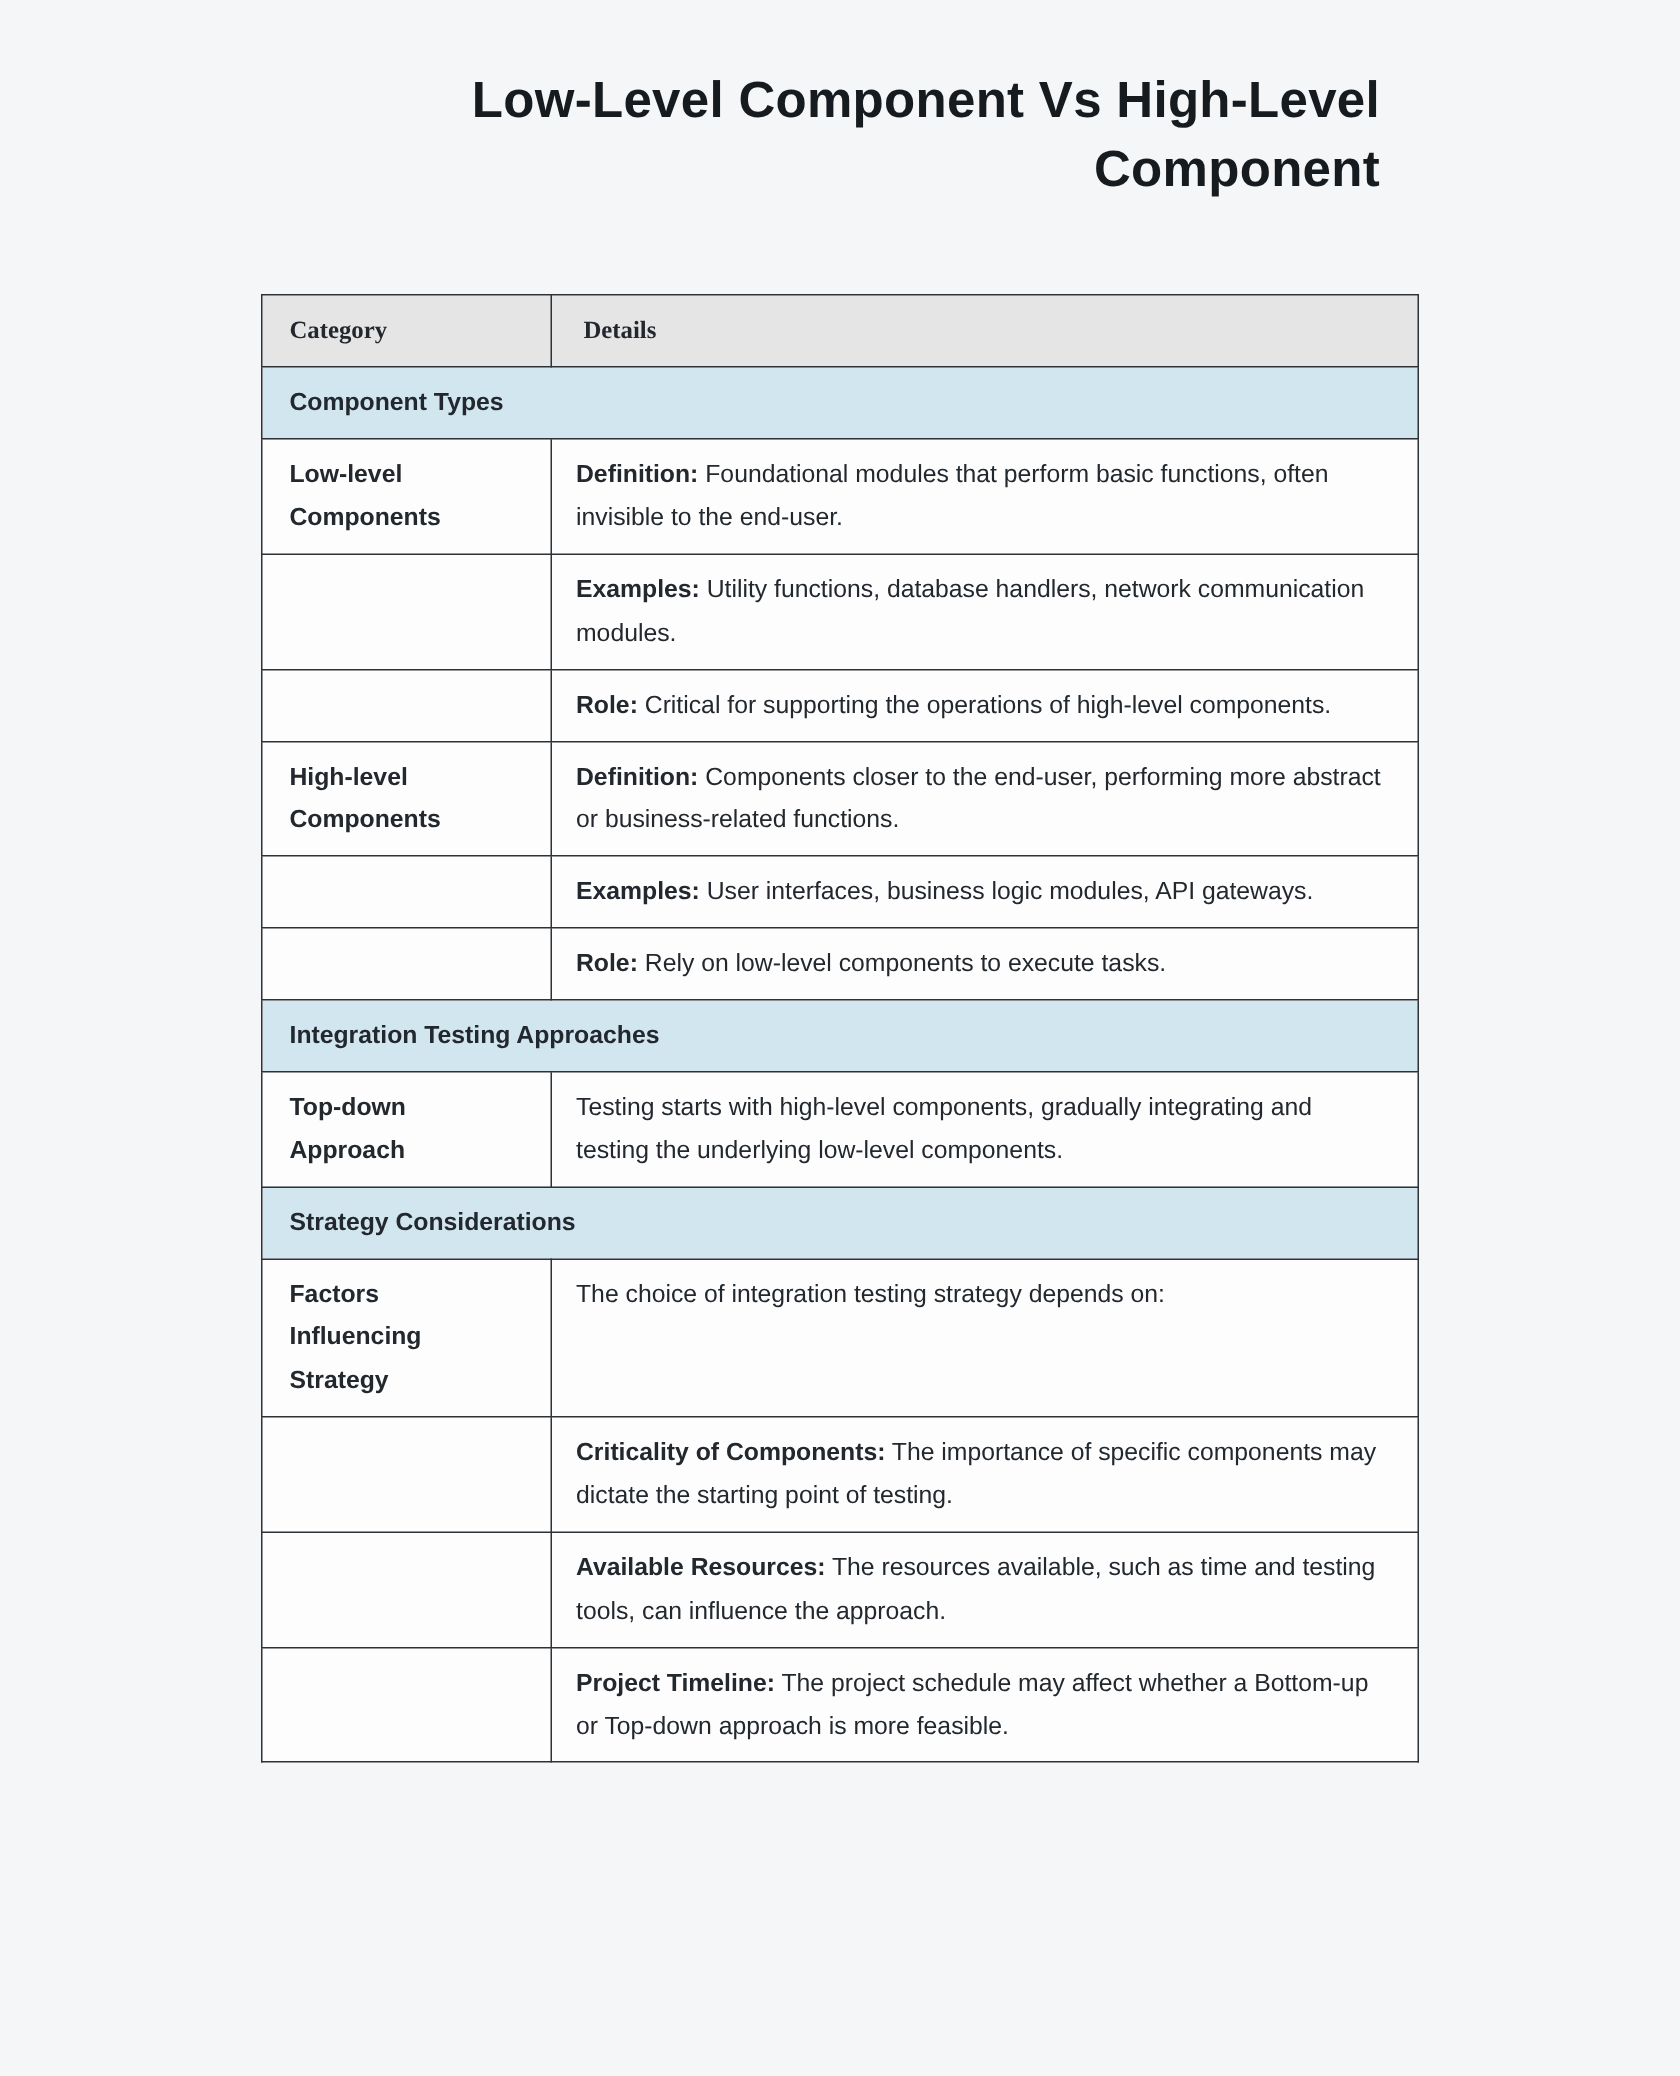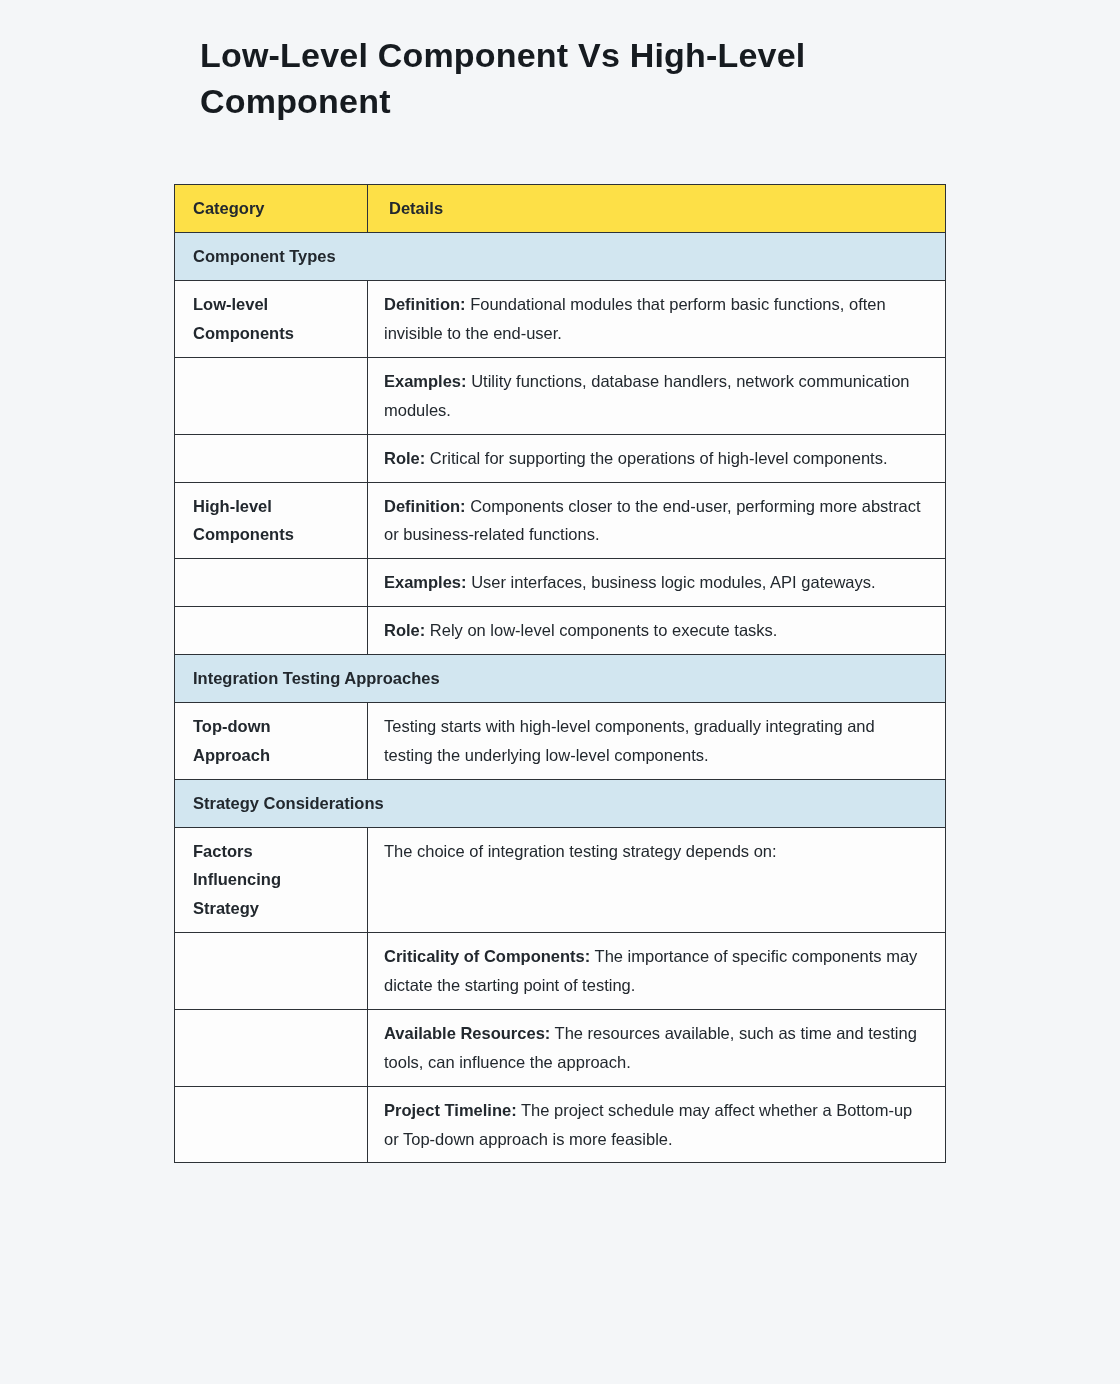--- a/index.html
+++ b/index.html
@@ -16,23 +16,23 @@
   }
   body {
     width: 1120px;
     height: 1384px;
     background: var(--page-bg);
     font-family: "Liberation Sans", sans-serif;
     color: var(--text);
   }
   .page-title {
     max-width: 720px;
-    margin: 0 auto;
+    margin: 12px auto;
     padding-top: 32px;
-    text-align: left;
+    text-align: right;
     font-size: 34px;
     font-weight: bold;
     line-height: 1.36;
     letter-spacing: 0.2px;
     color: #161b20;
   }
   table.comparison-table {
     width: 772px;
     margin: 60px auto 0 auto;
     border-collapse: collapse;
@@ -42,21 +42,22 @@
   .comparison-table td {
     border: 1px solid var(--border);
     vertical-align: top;
     font-size: 16.5px;
     text-align: left;
   }
   .comparison-table th {
     font-weight: bold;
     padding: 9px 16px 9px 18px;
     line-height: 1.75;
-    background: #fde047;
+    background: #e5e5e5;
+    font-family: Liberation Serif, serif;
   }
   .comparison-table th.details-th {
     padding-left: 21px;
   }
   .section-cell {
     background: var(--section-bg);
     font-weight: bold;
     padding: 9px 16px 9px 18px;
     line-height: 1.75;
   }

